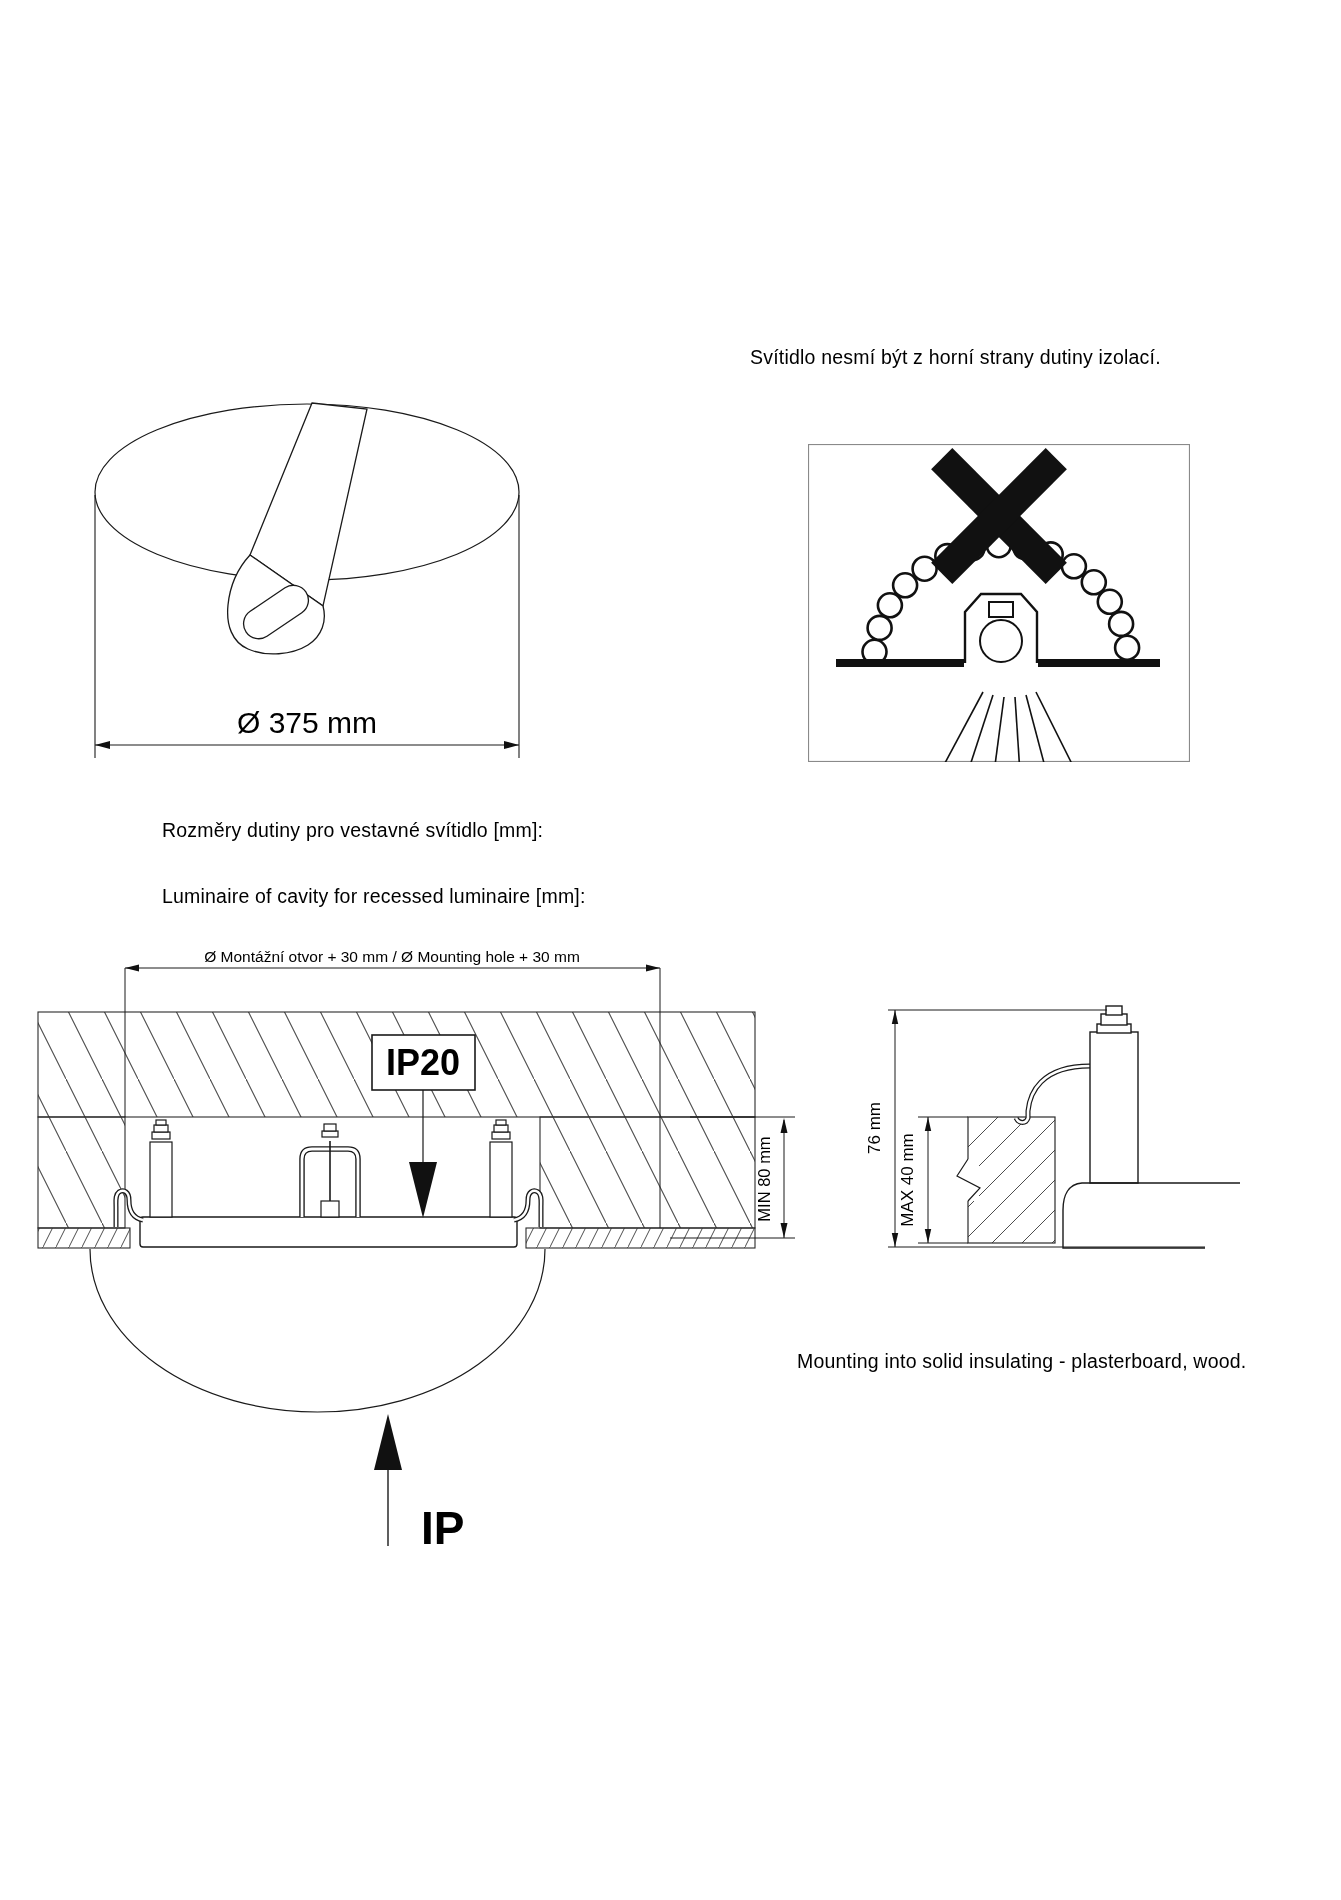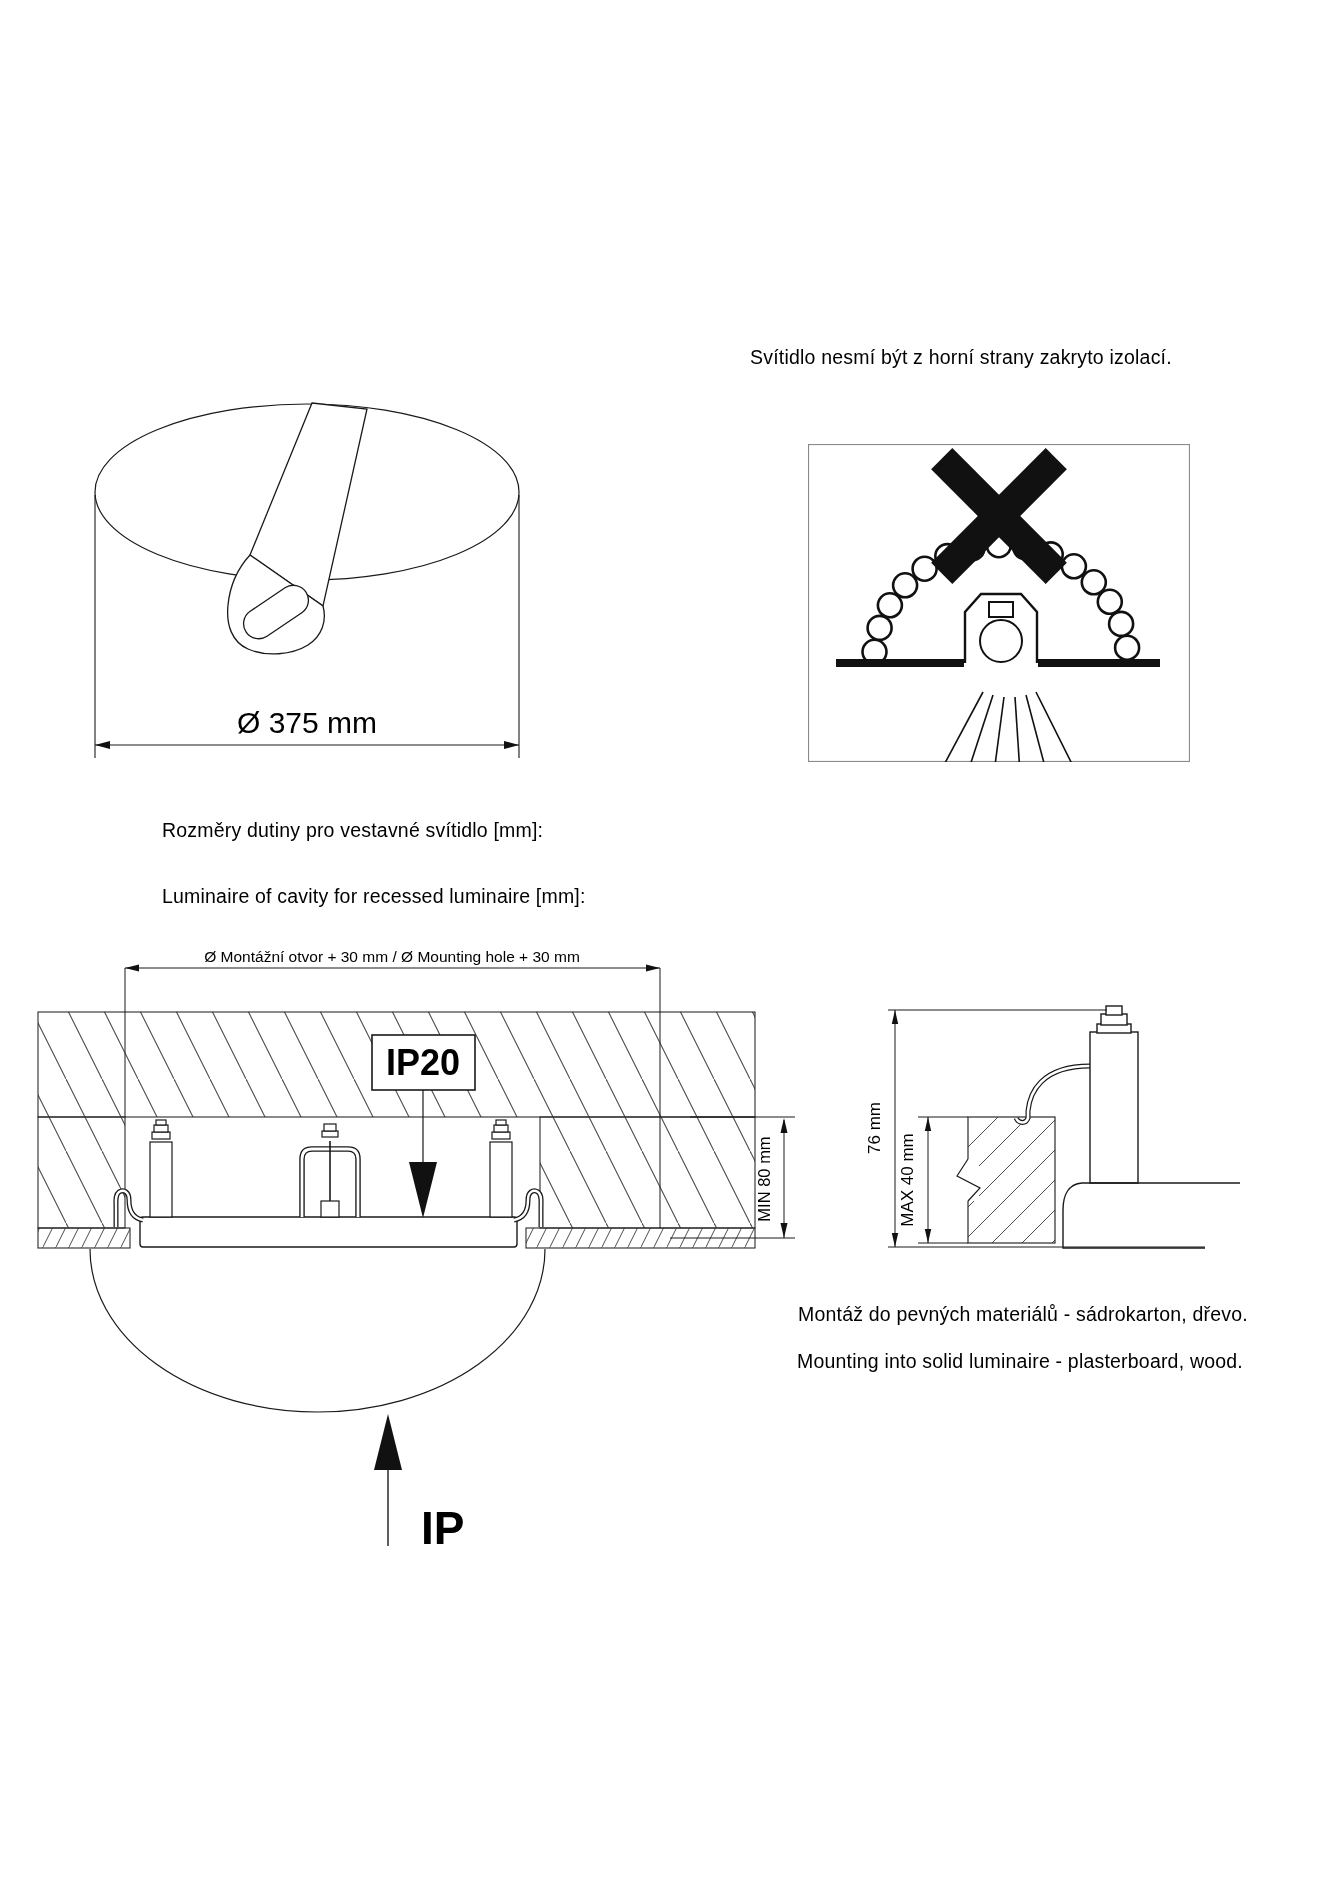--- a/index.html
+++ b/index.html
@@ -45,21 +45,21 @@
     </g>
 
     <g>
       <line x1="35" y1="420" x2="459" y2="420" stroke="#1a1a1a" stroke-width="1.1"></line>
       <polygon points="35,420 50,416 50,424" fill="#111"></polygon>
       <polygon points="459,420 444,416 444,424" fill="#111"></polygon>
       <text x="247" y="408" text-anchor="middle" font-size="30">Ø 375 mm</text>
     </g>
   </svg>
 
-  <div class="abs note" style="left:750px;top:346px;">Svítidlo nesmí být z horní strany zakryto izolací.</div>
+  <div class="abs note" style="left:750px;top:346px;">Svítidlo nesmí být z horní strany dutiny izolací.</div>
 
   <svg class="abs" style="left:808px;top:444px;" width="382" height="318" viewBox="0 0 382 318">
     <rect x="0.5" y="0.5" width="381" height="317" fill="#ffffff" stroke="#8a8a8a" stroke-width="1.2"></rect>
 
     <g fill="none" stroke="#111" stroke-width="2.6">
       <circle cx="66.5" cy="207.8" r="12"></circle>
         <circle cx="71.6" cy="183.9" r="12"></circle>
       <circle cx="81.9" cy="161.3" r="12"></circle>
         <circle cx="97.1" cy="141.3" r="12"></circle>
       <circle cx="116.6" cy="124.7" r="12"></circle>
@@ -231,16 +231,15 @@
     <g>
       <line x1="58" y1="132" x2="108" y2="132" stroke="#1a1a1a" stroke-width="1"></line>
       <line x1="58" y1="258" x2="108" y2="258" stroke="#1a1a1a" stroke-width="1"></line>
       <line x1="68" y1="132" x2="68" y2="258" stroke="#1a1a1a" stroke-width="1"></line>
       <polygon points="68,132 64.8,146 71.2,146" fill="#111"></polygon>
       <polygon points="68,258 64.8,244 71.2,244" fill="#111"></polygon>
       <text x="53" y="195" text-anchor="middle" font-size="17" transform="rotate(-90 53 195)">MAX 40 mm</text>
     </g>
   </svg>
 
-  <div class="abs note" style="left:798px;top:1303px;">Montáž do pevných materiálů - sádrokarton, dřevo.</div>
-  <div class="abs note" style="left:797px;top:1350px;">Mounting into solid luminaire - plasterboard, wood.</div>
+  <div class="abs note" style="left:797px;top:1350px;">Mounting into solid insulating - plasterboard, wood.</div>
 
 </div>
 
 </body></html>

